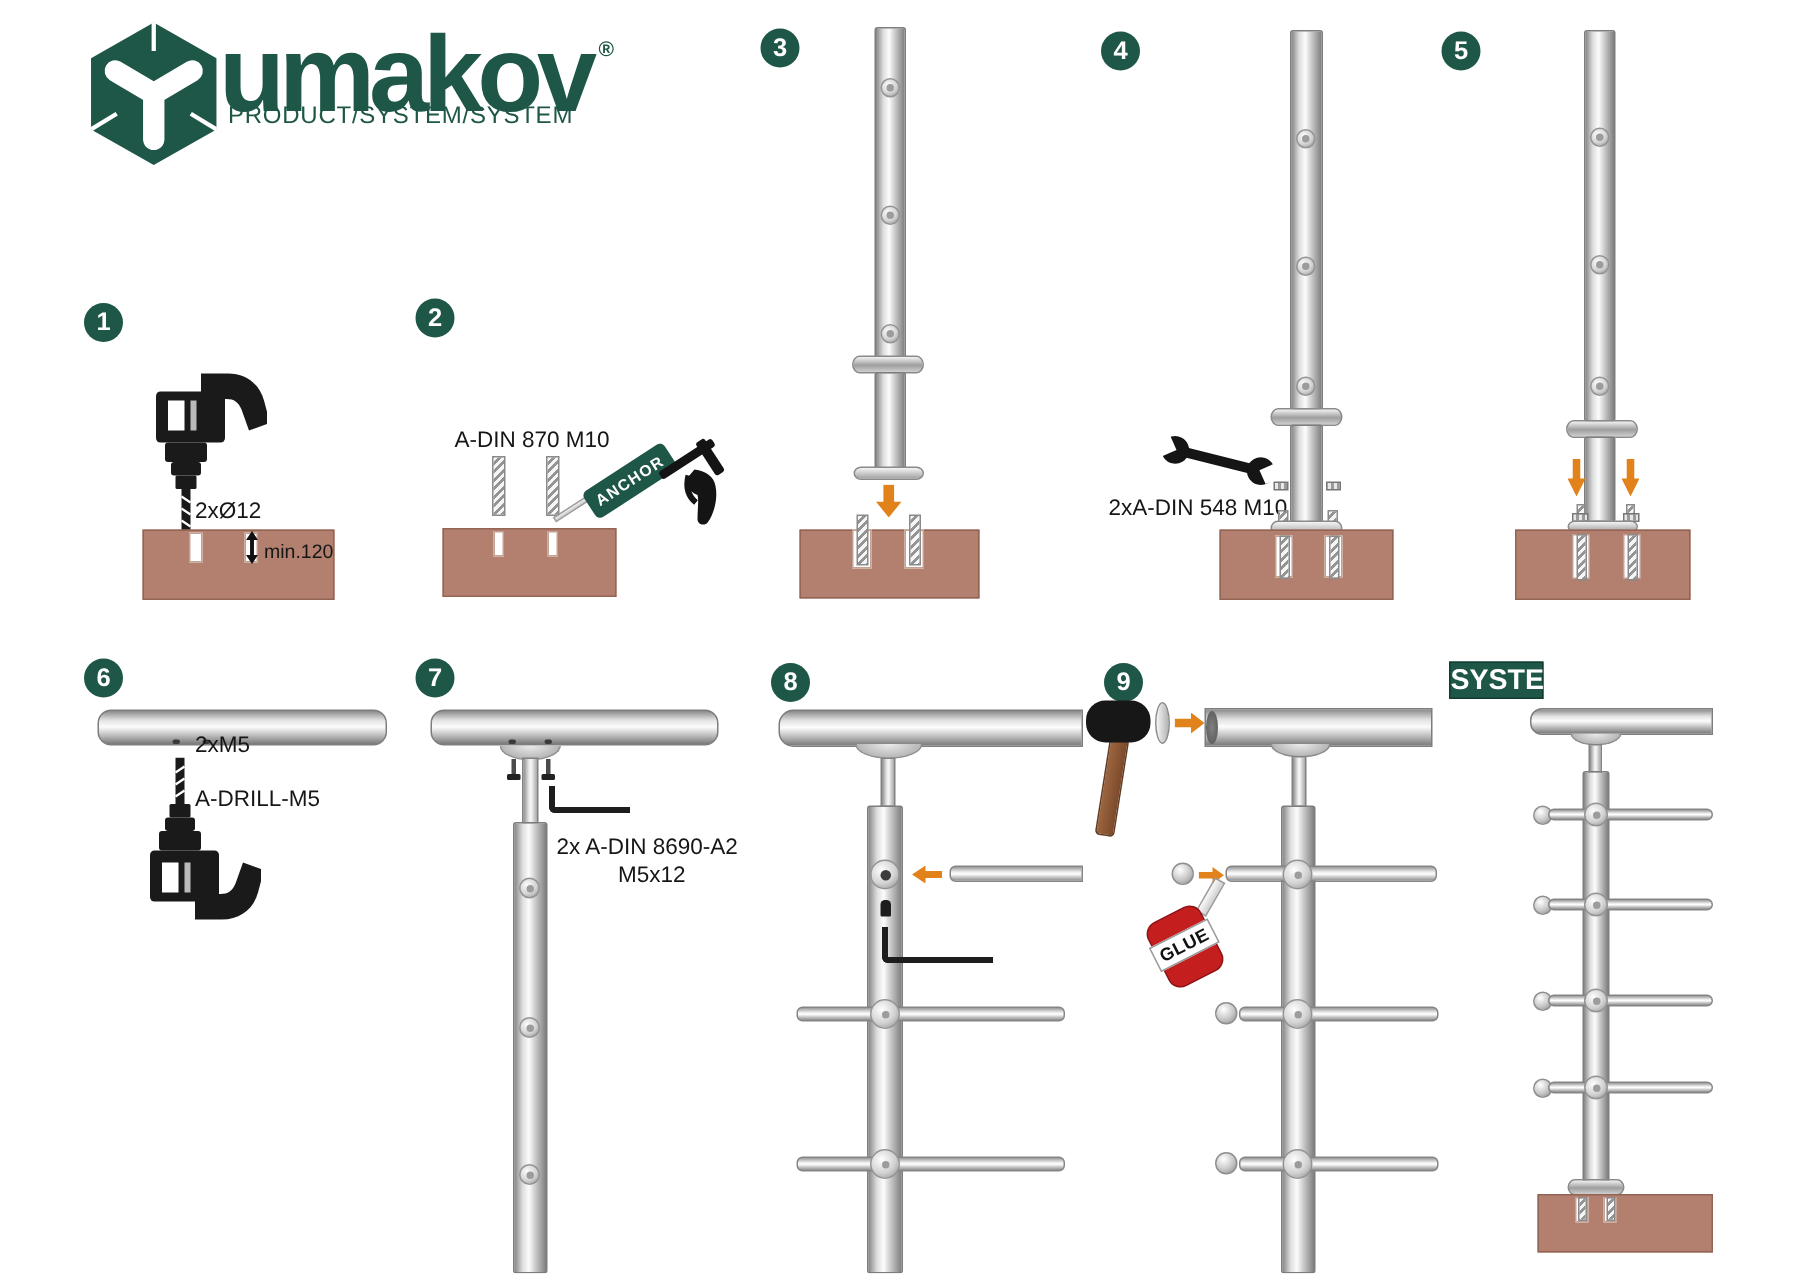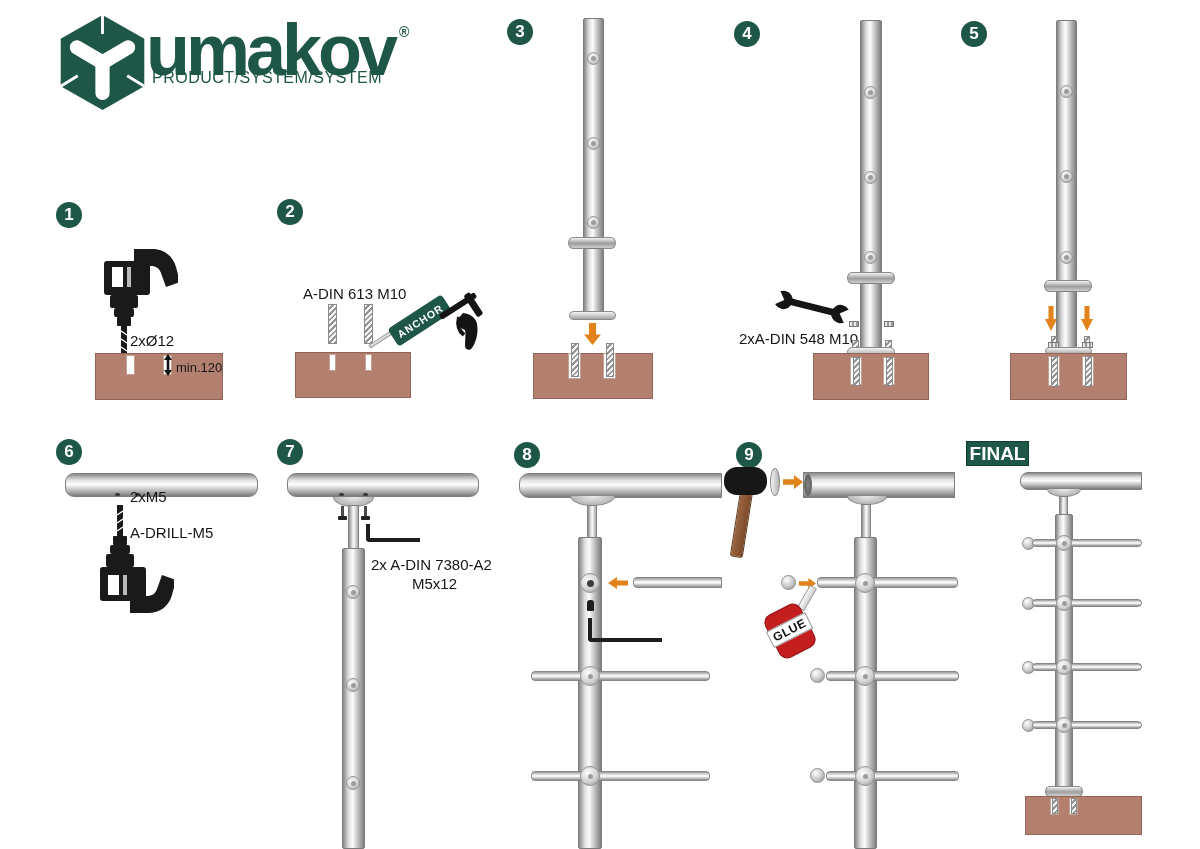--- a/index.html
+++ b/index.html
@@ -107,21 +107,21 @@
     <div class="slot" style="left:163px;top:355px;width:9px;height:20px"></div>
     <svg class="a" style="left:163px;top:354px" width="10" height="22" viewBox="0 0 10 22">
       <path d="M5,0 L9,6 H6.3 V16 H9 L5,22 L1,16 H3.7 V6 H1 Z" fill="#111"></path>
     </svg>
     <div class="lbl" style="left:130px;top:332px">2xØ12</div>
     <div class="lbl-sm" style="left:176px;top:360px">min.120</div>
   </div>
 
   <div class="panel">
     <div class="badge" style="left:277px;top:199px">2</div>
-    <div class="lbl" style="left:303px;top:285px">A-DIN 613 M10</div>
+    <div class="lbl" style="left:303px;top:285px">A-DIN 870 M10</div>
     <div class="rod" style="left:328px;top:304px;width:9px;height:40px"></div>
     <div class="rod" style="left:364px;top:304px;width:9px;height:40px"></div>
     <div class="block" style="left:295px;top:352px;width:116px;height:46px"></div>
     <div class="slot" style="left:329px;top:354px;width:7px;height:17px"></div>
     <div class="slot" style="left:365px;top:354px;width:7px;height:17px"></div>
     <div class="nozzle" style="left:367px;top:336px;width:32px;height:4px"></div>
     <div class="anchor-tube" style="left:388px;top:310px;width:64px;height:21px">
       <span>ANCHOR</span>
     </div>
     <svg class="a" style="left:433px;top:291px" width="56" height="62" viewBox="0 0 56 62">
@@ -247,21 +247,21 @@
     <div class="badge" style="left:277px;top:439px">7</div>
     <div class="railh" style="left:287px;top:473px;width:192px;height:24px;border-radius:9px"></div>
     <div class="holedot" style="left:339px;top:493px;width:5px;height:3px"></div>
     <div class="holedot" style="left:363px;top:493px;width:5px;height:3px"></div>
     <div class="saddle" style="left:333px;top:497px;width:41px;height:10px"></div>
     <div class="screw-shaft" style="left:341px;top:506px;width:3px;height:10px"></div>
     <div class="screw-head" style="left:338px;top:516px;width:9px;height:4px"></div>
     <div class="screw-shaft" style="left:364px;top:506px;width:3px;height:10px"></div>
     <div class="screw-head" style="left:361px;top:516px;width:9px;height:4px"></div>
     <div class="allen" style="left:366px;top:524px;width:54px;height:18px"></div>
-    <div class="lbl" style="left:371px;top:556px">2x A-DIN 7380-A2</div>
+    <div class="lbl" style="left:371px;top:556px">2x A-DIN 8690-A2</div>
     <div class="lbl" style="left:412px;top:575px">M5x12</div>
     <div class="stem" style="left:348px;top:505px;width:11px;height:44px"></div>
     <div class="post" style="left:342px;top:548px;width:23px;height:301px"></div>
     <div class="boss" style="left:346px;top:585px;width:14px;height:14px">
         <i></i>
       </div>
     <div class="boss" style="left:346px;top:678px;width:14px;height:14px">
         <i></i>
       </div>
     <div class="boss" style="left:346px;top:776px;width:14px;height:14px">
@@ -319,21 +319,21 @@
         <i></i>
       </div>
     <div class="sphere" style="left:810px;top:768px;width:15px;height:15px"></div>
     <div class="bar" style="left:826px;top:771px;width:133px;height:10px"></div>
     <div class="boss" style="left:855px;top:766px;width:20px;height:20px">
         <i></i>
       </div>
   </div>
 
   <div class="panel">
-    <div class="final-box" style="left:966px;top:441px;width:63px;height:25px;line-height:23px">FINAL</div>
+    <div class="final-box" style="left:966px;top:441px;width:63px;height:25px;line-height:23px">SYSTEM</div>
     <div class="railh" style="left:1020px;top:472px;width:122px;height:18px;border-radius:8px 0 0 8px"></div>
     <div class="saddle" style="left:1047px;top:489px;width:34px;height:8px"></div>
     <div class="stem" style="left:1059px;top:496px;width:9px;height:20px"></div>
     <div class="post" style="left:1055px;top:514px;width:18px;height:275px"></div>
 
     <div class="sphere" style="left:1022px;top:537px;width:13px;height:13px"></div>
     <div class="bar" style="left:1032px;top:539px;width:110px;height:8px"></div>
     <div class="boss" style="left:1056px;top:535px;width:16px;height:16px">
         <i></i>
       </div>

